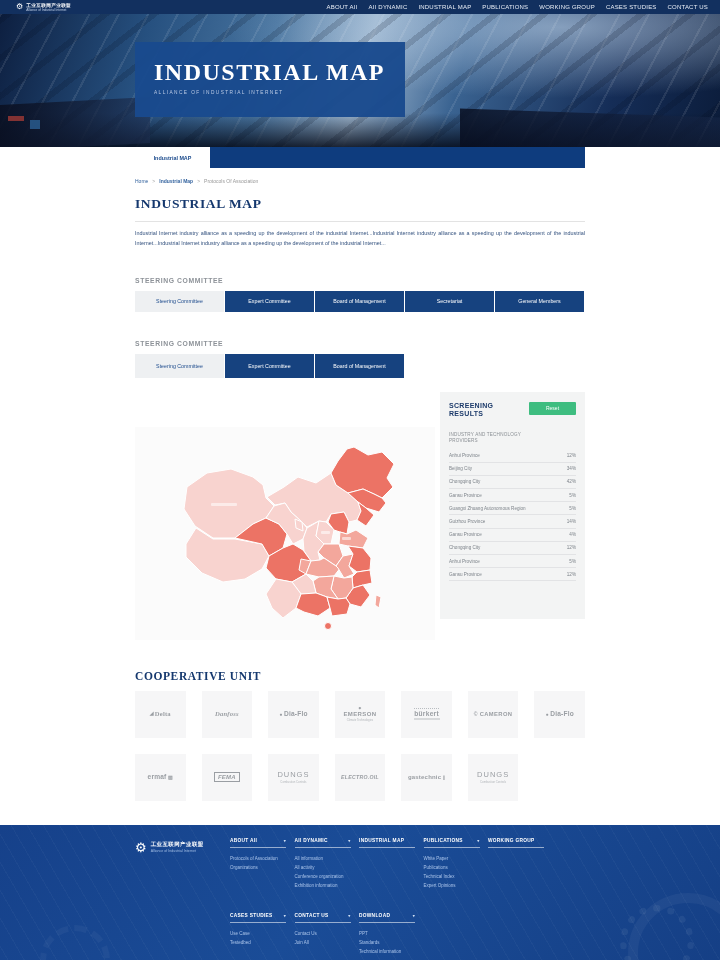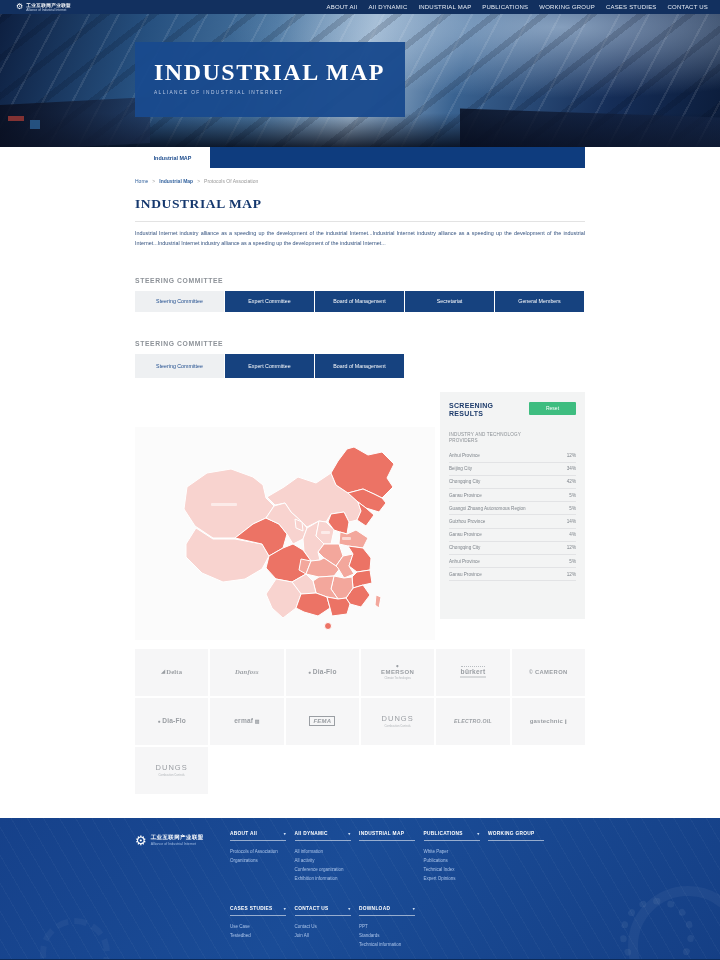--- a/index.html
+++ b/index.html
@@ -77,22 +77,22 @@
   .reset-btn { width:47px; height:13px; background:#3ebd80; color:#fff; font-size:5px;
     display:flex; align-items:center; justify-content:center; border-radius:1px; cursor:pointer; }
   .scr-cat { margin-top:13px; font-size:4.6px; color:#8a8f94; width:95px; line-height:6.4px; letter-spacing:.2px; }
   .scr-list { margin-top:5px; }
   .scr-row { height:13.2px; display:flex; justify-content:space-between; align-items:center;
     font-size:4.6px; color:#7d838a; border-bottom:1px solid #e2e3e5; cursor:pointer; }
 
   
   .coop-title { margin-top:30px; font-family:"Liberation Serif", serif; font-weight:bold;
     color:#15386e; font-size:11.5px; letter-spacing:.6px; }
-  .logo-grid { margin-top:9px; width:450px; display:grid; grid-template-columns:repeat(6,1fr);
-    gap:2px; }
+  .logo-grid { margin-top:9px; width:450px; display:grid; grid-template-columns:repeat(7,1fr);
+    gap:16px; }
   .logo-cell { height:47px; background:#f6f6f7; display:flex; flex-direction:column;
     align-items:center; justify-content:center; color:#9a9ea3; cursor:pointer; overflow:hidden; }
   .logo-text { font-size:6.6px; font-weight:bold; letter-spacing:.2px; }
   .logo-sub { font-size:2.8px; margin-top:1px; color:#b3b7bb; }
   .logo-delta .logo-text { font-family:"Liberation Serif", serif; }
   .logo-delta .logo-text::before { content:"◢"; font-size:5px; margin-right:1px; vertical-align:1px; }
   .logo-script .logo-text { font-family:"Liberation Serif", serif; font-style:italic; font-weight:bold; }
   .logo-diaflo .logo-text::before { content:"● "; font-size:5px; }
   .logo-caps .logo-text::before { content:"◆"; display:block; text-align:center; font-size:3.5px; margin-bottom:1px; }
   .logo-caps .logo-text { font-size:6px; letter-spacing:.4px; }
@@ -296,20 +296,21 @@
             <span>5%</span>
           </div>
           <div class="scr-row">
             <span>Gansu Province</span>
             <span>12%</span>
           </div>
         </div>
     </div>
   </div>
 
+  <div class="coop-title">COOPERATIVE UNIT</div>
   <div class="logo-grid">
 
   <div class="logo-cell logo-delta">
         <span class="logo-text">Delta</span>
         <span class="logo-sub"></span>
       </div>
       <div class="logo-cell logo-script">
         <span class="logo-text">Danfoss</span>
         <span class="logo-sub"></span>
       </div>

